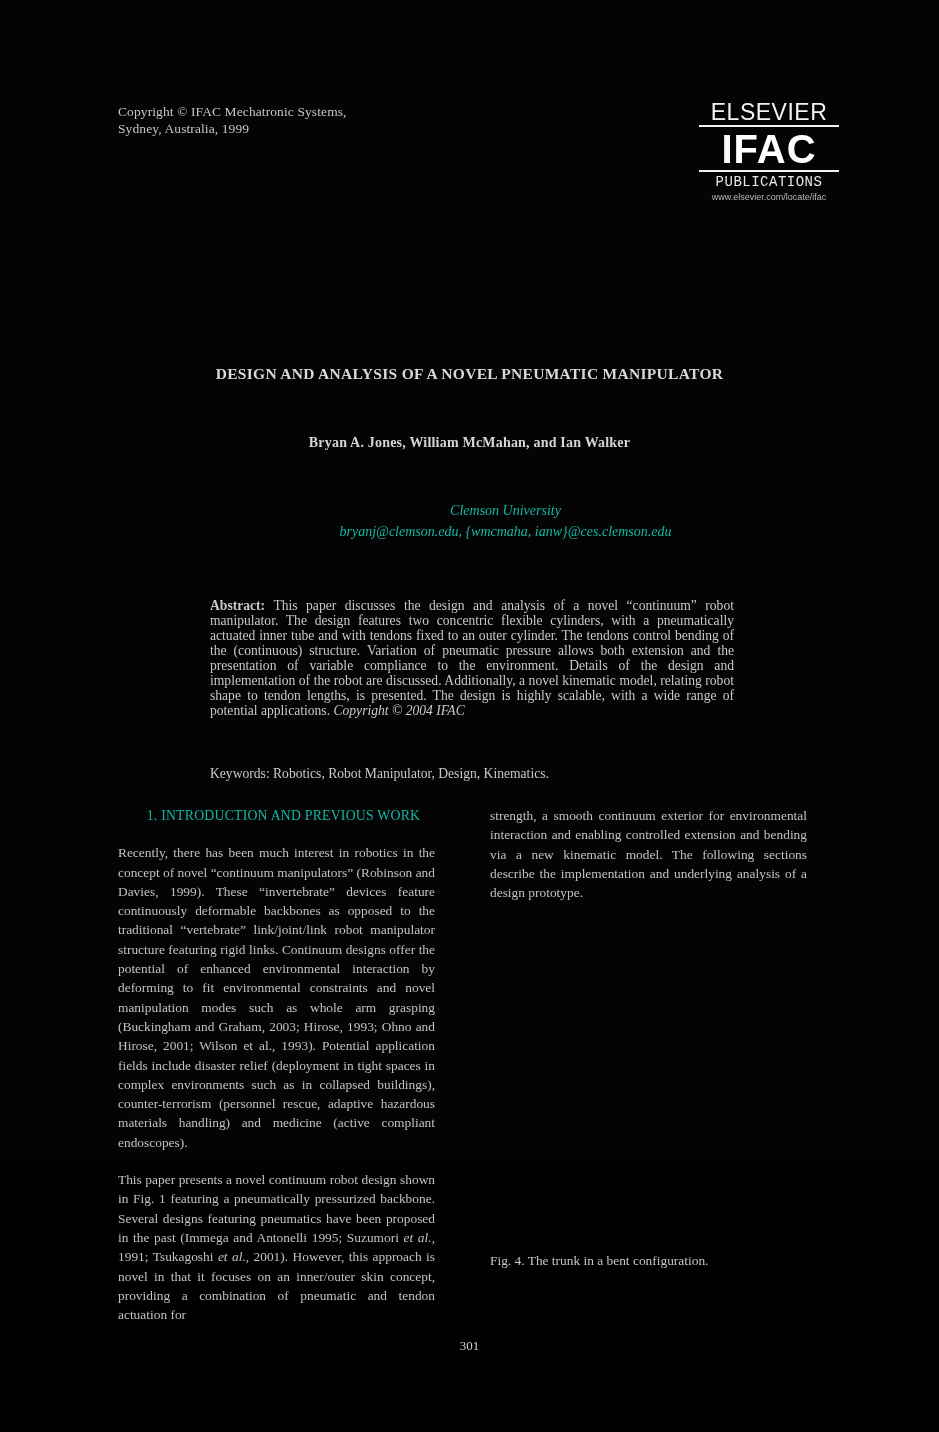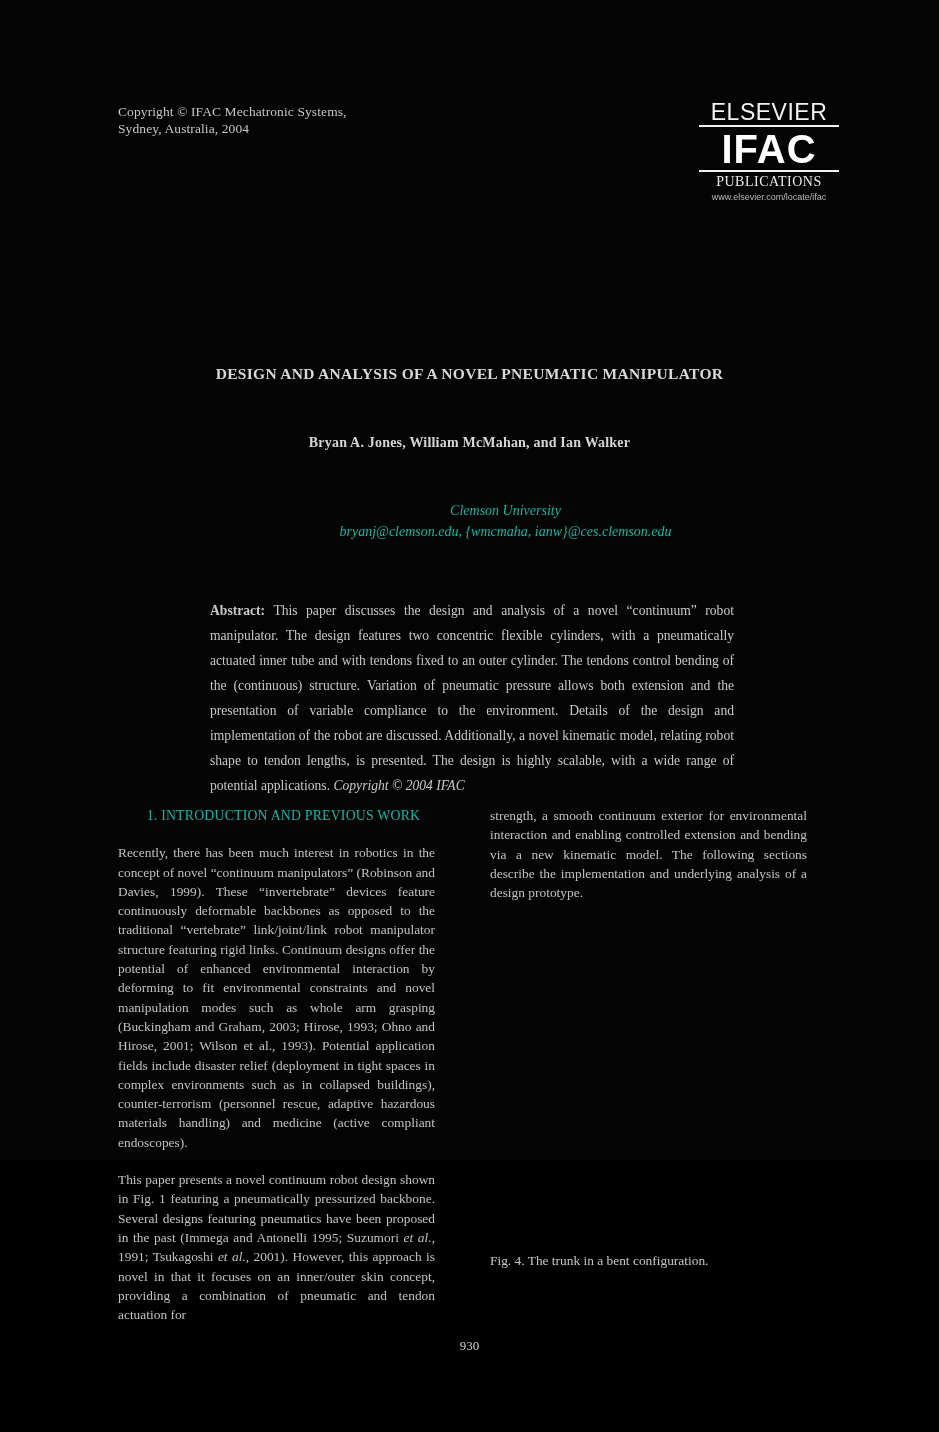--- a/index.html
+++ b/index.html
@@ -61,21 +61,21 @@
   }
   .logo-ifac {
     font-family: "Liberation Sans", sans-serif;
     font-weight: bold;
     font-size: 40px;
     line-height: 40px;
     letter-spacing: 1px;
     color: #ffffff;
   }
   .logo-pub {
-    font-family: Liberation Serif, serif;
+    font-family: Liberation Mono, monospace;
     font-size: 14px;
     letter-spacing: 0.5px;
     color: #eaeaea;
     margin-top: 1px;
   }
   .logo-url {
     font-family: "Liberation Sans", sans-serif;
     font-size: 9px;
     color: #b9b9b9;
     margin-top: 2px;
@@ -119,21 +119,21 @@
     margin-left: 36px;
   }
 
   
   .abstract {
     position: absolute;
     left: 210px;
     top: 598px;
     width: 524px;
     font-size: 13.6px;
-    line-height: 25px;
+    line-height: 15px;
     text-align: justify;
     color: #c9c9c9;
   }
   .abstract b { font-weight: bold; }
   .abstract i { font-style: italic; }
 
   .keywords {
     position: absolute;
     left: 210px;
     top: 766px;
@@ -184,21 +184,21 @@
     color: #d0d0d0;
   }
 </style>
 </head>
 <body>
 
 <div class="page">
 
   <div class="copyright">
     <div>Copyright © IFAC Mechatronic Systems,</div>
-    <div>Sydney, Australia, 2004</div>
+    <div>Sydney, Australia, 1999</div>
   </div>
 
   <div class="logo-block">
     <div class="logo-elsevier">ELSEVIER</div>
     <div class="logo-rule"></div>
     <div class="logo-ifac">IFAC</div>
     <div class="logo-rule"></div>
     <div class="logo-pub">PUBLICATIONS</div>
     <div class="logo-url">www.elsevier.com/locate/ifac</div>
   </div>
@@ -209,28 +209,29 @@
 
   <div class="affiliation">
     <div>Clemson University</div>
     <div>bryanj@clemson.edu, {wmcmaha, ianw}@ces.clemson.edu</div>
   </div>
 
   <div class="abstract">
     <b>Abstract:</b><span> This paper discusses the design and analysis of a novel “continuum” robot manipulator. The design features two concentric flexible cylinders, with a pneumatically actuated inner tube and with tendons fixed to an outer cylinder. The tendons control bending of the (continuous) structure. Variation of pneumatic pressure allows both extension and the presentation of variable compliance to the environment. Details of the design and implementation of the robot are discussed. Additionally, a novel kinematic model, relating robot shape to tendon lengths, is presented. The design is highly scalable, with a wide range of potential applications. </span><i>Copyright © 2004 IFAC</i>
   </div>
 
+  <div class="keywords">Keywords: Robotics, Robot Manipulator, Design, Kinematics.</div>
 
   <div class="col col-left">
     <div class="section-head">1. INTRODUCTION AND PREVIOUS WORK</div>
     <p class="para">Recently, there has been much interest in robotics in the concept of novel “continuum manipulators” (Robinson and Davies, 1999). These “invertebrate” devices feature continuously deformable backbones as opposed to the traditional “vertebrate” link/joint/link robot manipulator structure featuring rigid links. Continuum designs offer the potential of enhanced environmental interaction by deforming to fit environmental constraints and novel manipulation modes such as whole arm grasping (Buckingham and Graham, 2003; Hirose, 1993; Ohno and Hirose, 2001; Wilson et al., 1993). Potential application fields include disaster relief (deployment in tight spaces in complex environments such as in collapsed buildings), counter-terrorism (personnel rescue, adaptive hazardous materials handling) and medicine (active compliant endoscopes).</p>
     <p class="para"><span>This paper presents a novel continuum robot design shown in Fig. 1 featuring a pneumatically pressurized backbone. Several designs featuring pneumatics have been proposed in the past (Immega and Antonelli 1995; Suzumori </span><i>et al.</i><span>, 1991; Tsukagoshi </span><i>et al.</i><span>, 2001). However, this approach is novel in that it focuses on an inner/outer skin concept, providing a combination of pneumatic and tendon actuation for</span></p>
   </div>
 
   <div class="col col-right">
     <p class="para">strength, a smooth continuum exterior for environmental interaction and enabling controlled extension and bending via a new kinematic model. The following sections describe the implementation and underlying analysis of a design prototype.</p>
   </div>
 
   <div class="figcaption">Fig. 4. The trunk in a bent configuration.</div>
 
-  <div class="pagenum">930</div>
+  <div class="pagenum">301</div>
 
 </div>
 
 </body></html>

